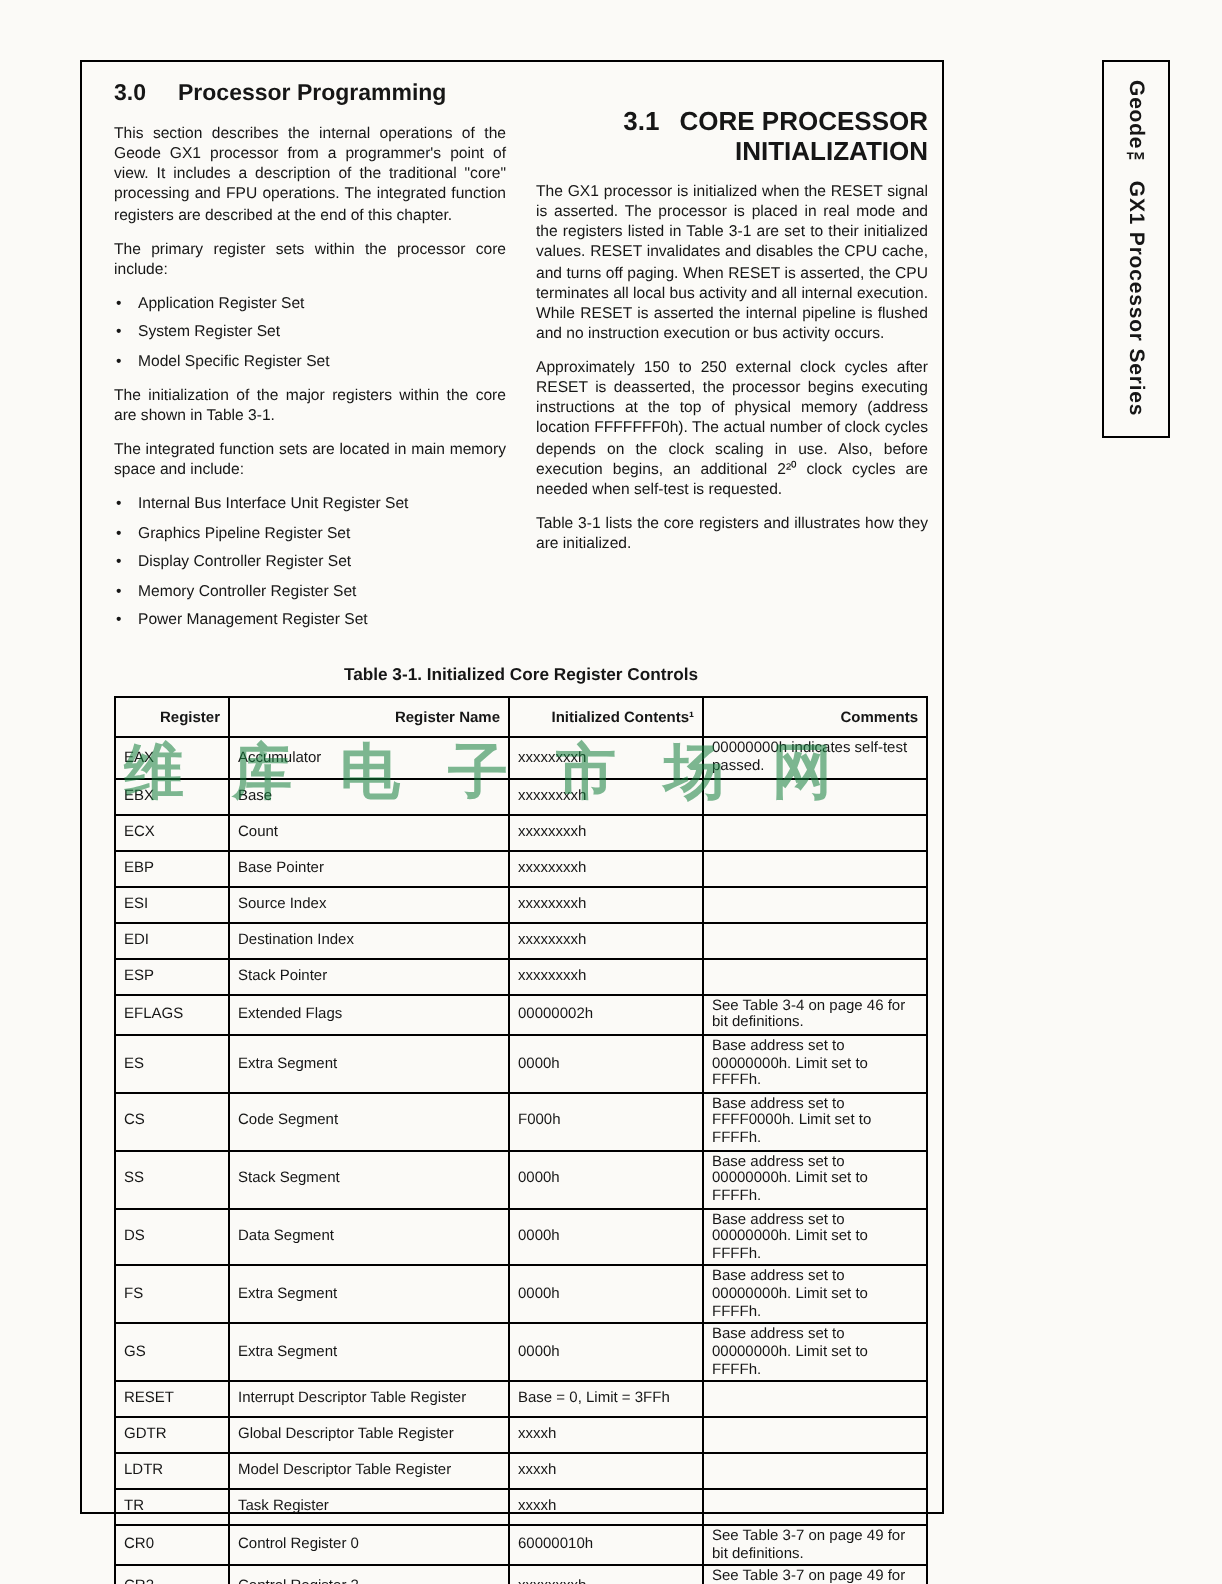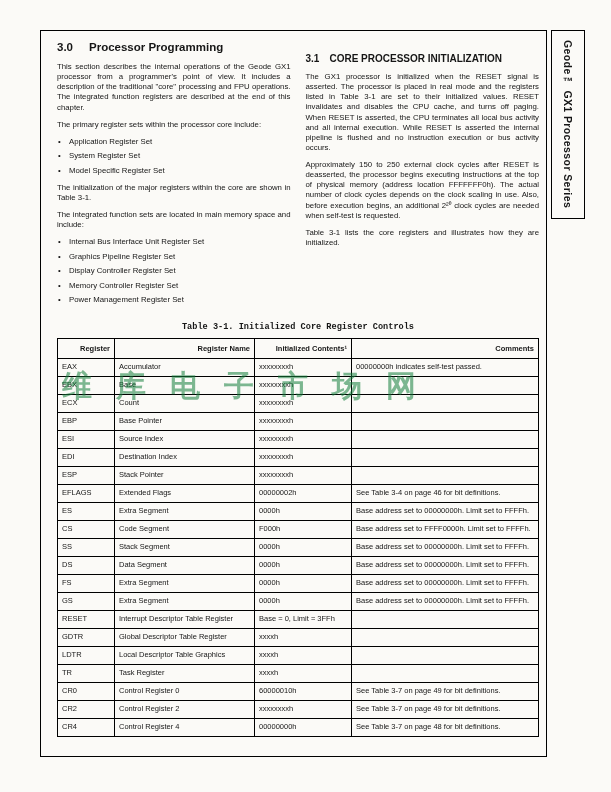--- a/index.html
+++ b/index.html
@@ -4,39 +4,39 @@
 <style>
   html, body { margin: 0; padding: 0; }
   body {
     width: 611px; height: 792px; position: relative;
     background: #fbfaf7; color: #161616;
     font-family: "Liberation Sans", sans-serif;
     overflow: hidden;
   }
   .main-frame {
     position: absolute; left: 40px; top: 30px;
-    width: 507px; height: 727px;
+    width: 432px; height: 727px;
     border: 1.5px solid #000;
     box-sizing: border-box;
     padding: 9px 7px 18px 16px;
   }
   .columns { display: flex; gap: 15px; }
   .col { flex: 1; min-width: 0; }
   .h1 { font-size: 11.5px; font-weight: bold; margin: 1px 0 9px 0; }
   .h1-num { margin-right: 16px; }
-  .h2 { font-size: 10px; font-weight: bold; margin: 13px 0 8px 0; }
+  .h2 { font-size: 13px; font-weight: bold; margin: 13px 0 8px 0; text-align: right; }
   .h2-num { margin-right: 10px; }
   p.body {
     font-size: 7.8px; line-height: 1.3; text-align: justify;
     margin: 0 0 7px 0;
   }
   .bullets { margin: 3px 0 8px 1px; }
   .bullet-item { display: flex; font-size: 7.8px; margin-bottom: 5.5px; }
   .bullet-item .dot { width: 11px; flex: 0 0 11px; }
-  .table-title { text-align: center; font-weight: bold; font-size: 8.6px; margin: 10px 0 6px 0; font-family: Liberation Mono, monospace; }
+  .table-title { text-align: center; font-weight: bold; font-size: 8.6px; margin: 10px 0 6px 0; }
   table.reg {
     border-collapse: collapse; width: 100%; table-layout: fixed;
     border: 1.5px solid #000;
   }
   table.reg th, table.reg td {
     border: 1px solid #000;
     font-size: 7.5px;
     padding: 1px 4px;
     vertical-align: middle;
     overflow: hidden;
@@ -238,21 +238,21 @@
           <td></td>
         </tr>
         <tr>
           <td>GDTR</td>
           <td>Global Descriptor Table Register</td>
           <td>xxxxh</td>
           <td></td>
         </tr>
         <tr>
           <td>LDTR</td>
-          <td>Local Descriptor Table Graphics</td>
+          <td>Model Descriptor Table Register</td>
           <td>xxxxh</td>
           <td></td>
         </tr>
         <tr>
           <td>TR</td>
           <td>Task Register</td>
           <td>xxxxh</td>
           <td></td>
         </tr>
         <tr>

